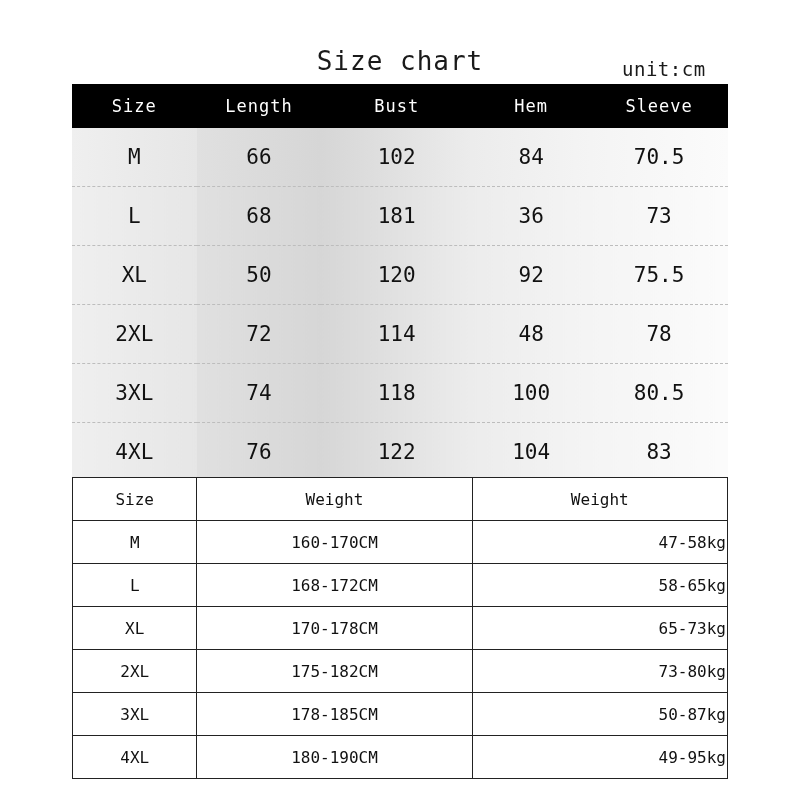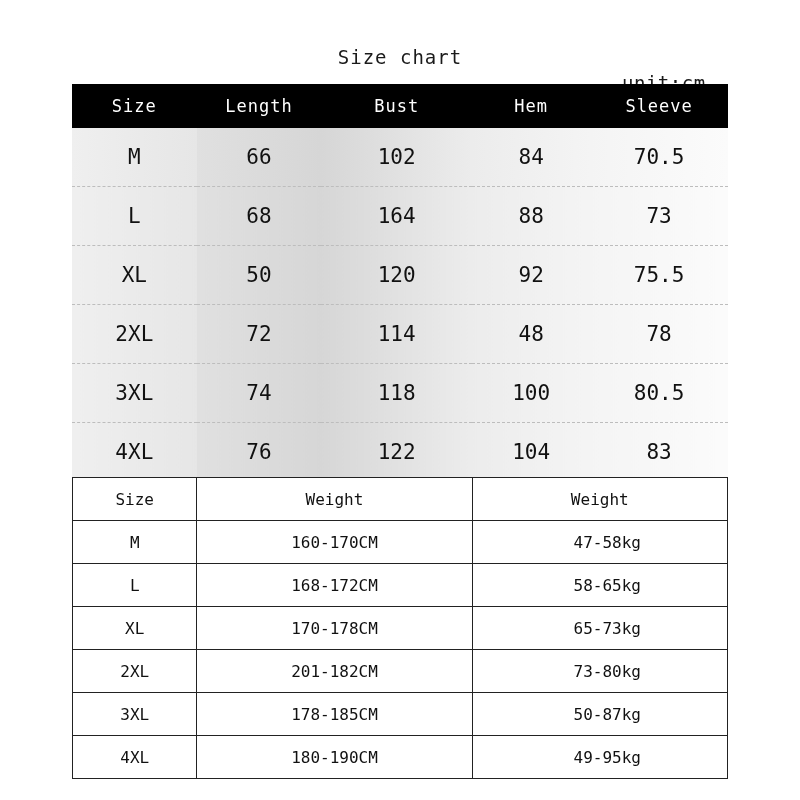--- a/index.html
+++ b/index.html
@@ -17,27 +17,27 @@
   }
 
   
   .title {
     position: absolute;
     top: 46px;
     left: 0;
     width: 800px;
     text-align: center;
     font-family: "DejaVu Sans Mono", monospace;
-    font-size: 19px;
+    font-size: 26px;
     letter-spacing: 1px;
     color: #1a1a1a;
   }
   .unit {
     position: absolute;
-    top: 72px;
+    top: 58px;
     left: 622px;
     font-family: "DejaVu Sans Mono", monospace;
     font-size: 19px;
     letter-spacing: 0.5px;
     color: #1a1a1a;
   }
 
   
   .main-table {
     position: absolute;
@@ -98,21 +98,21 @@
     border: 1px solid #222222;
     height: 40px;
     font-family: "DejaVu Sans Mono", monospace;
     font-size: 16px;
     font-weight: normal;
     color: #111111;
     text-align: center;
     vertical-align: middle;
   }
   .hw-table td.left-pad {
-    text-align: center;
+    text-align: right;
     padding-left: 16px;
   }
   .hw-table colgroup col.c1 { width: 19%; }
   .hw-table colgroup col.c2 { width: 42%; }
   .hw-table colgroup col.c3 { width: 39%; }
 </style>
 </head>
 <body>
 
 <div class="title">Size chart</div>
@@ -139,22 +139,22 @@
     <tr>
       <td class="col-size">M</td>
       <td class="col-length">66</td>
       <td class="col-bust">102</td>
       <td class="col-hem">84</td>
       <td class="col-sleeve">70.5</td>
     </tr>
     <tr>
       <td class="col-size">L</td>
       <td class="col-length">68</td>
-      <td class="col-bust">164</td>
-      <td class="col-hem">88</td>
+      <td class="col-bust">181</td>
+      <td class="col-hem">36</td>
       <td class="col-sleeve">73</td>
     </tr>
     <tr>
       <td class="col-size">XL</td>
       <td class="col-length">50</td>
       <td class="col-bust">120</td>
       <td class="col-hem">92</td>
       <td class="col-sleeve">75.5</td>
     </tr>
     <tr>
@@ -205,21 +205,21 @@
       <td>168-172CM</td>
       <td class="left-pad">58-65kg</td>
     </tr>
     <tr>
       <td>XL</td>
       <td>170-178CM</td>
       <td class="left-pad">65-73kg</td>
     </tr>
     <tr>
       <td>2XL</td>
-      <td>201-182CM</td>
+      <td>175-182CM</td>
       <td class="left-pad">73-80kg</td>
     </tr>
     <tr>
       <td>3XL</td>
       <td>178-185CM</td>
       <td class="left-pad">50-87kg</td>
     </tr>
     <tr>
       <td>4XL</td>
       <td>180-190CM</td>

